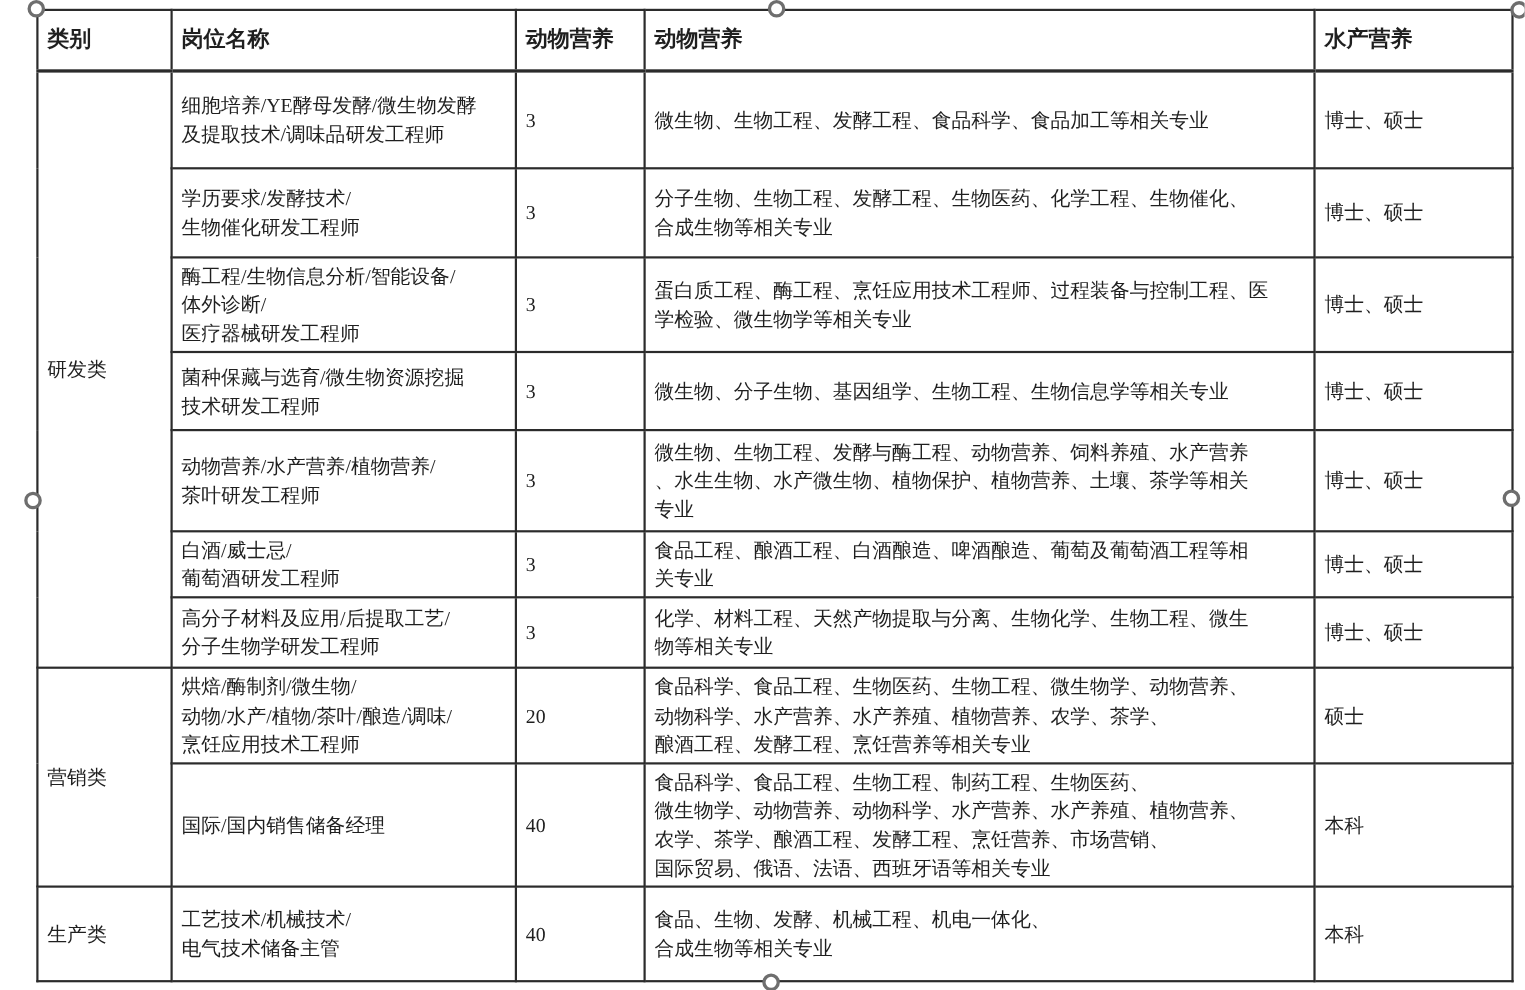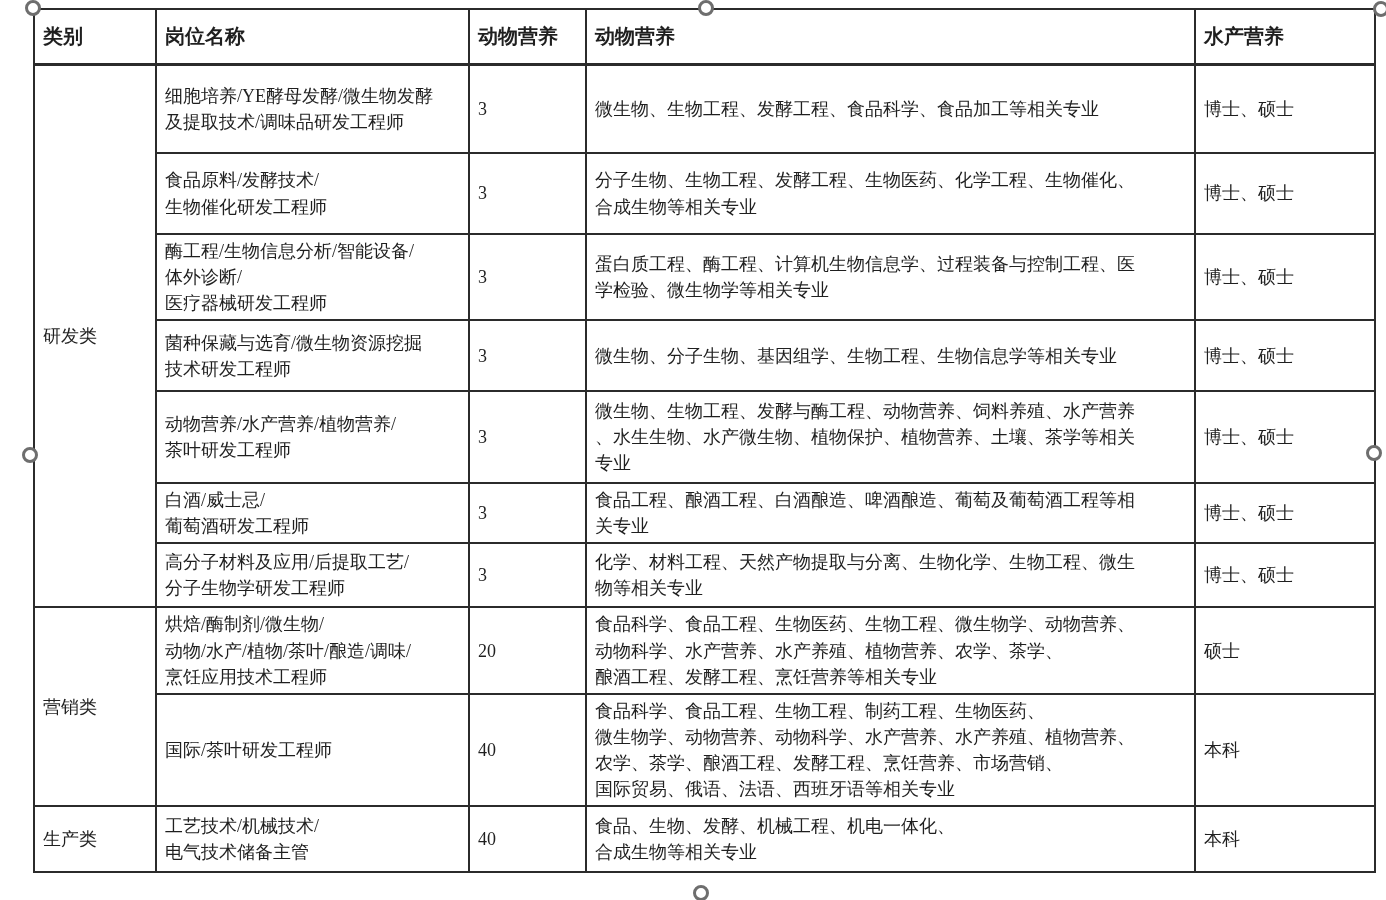--- a/index.html
+++ b/index.html
@@ -70,33 +70,33 @@
     <tbody>
       <tr style="height:89px">
         <td class="cat" rowspan="7">研发类</td>
         <td class="pos">细胞培养/YE酵母发酵/微生物发酵
 及提取技术/调味品研发工程师</td>
         <td class="num">3</td>
         <td class="maj">微生物、生物工程、发酵工程、食品科学、食品加工等相关专业</td>
         <td class="edu">博士、硕士</td>
       </tr>
       <tr style="height:81px">
-        <td class="pos">食品原料/发酵技术/
+        <td class="pos">学历要求/发酵技术/
 生物催化研发工程师</td>
         <td class="num">3</td>
         <td class="maj">分子生物、生物工程、发酵工程、生物医药、化学工程、生物催化、
 合成生物等相关专业</td>
         <td class="edu">博士、硕士</td>
       </tr>
       <tr style="height:82px">
         <td class="pos">酶工程/生物信息分析/智能设备/
 体外诊断/
 医疗器械研发工程师</td>
         <td class="num">3</td>
-        <td class="maj">蛋白质工程、酶工程、计算机生物信息学、过程装备与控制工程、医
+        <td class="maj">蛋白质工程、酶工程、烹饪应用技术工程师、过程装备与控制工程、医
 学检验、微生物学等相关专业</td>
         <td class="edu">博士、硕士</td>
       </tr>
       <tr style="height:71px">
         <td class="pos">菌种保藏与选育/微生物资源挖掘
 技术研发工程师</td>
         <td class="num">3</td>
         <td class="maj">微生物、分子生物、基因组学、生物工程、生物信息学等相关专业</td>
         <td class="edu">博士、硕士</td>
       </tr>
@@ -130,29 +130,29 @@
         <td class="pos">烘焙/酶制剂/微生物/
 动物/水产/植物/茶叶/酿造/调味/
 烹饪应用技术工程师</td>
         <td class="num">20</td>
         <td class="maj">食品科学、食品工程、生物医药、生物工程、微生物学、动物营养、
 动物科学、水产营养、水产养殖、植物营养、农学、茶学、
 酿酒工程、发酵工程、烹饪营养等相关专业</td>
         <td class="edu">硕士</td>
       </tr>
       <tr style="height:108px">
-        <td class="pos">国际/茶叶研发工程师</td>
+        <td class="pos">国际/国内销售储备经理</td>
         <td class="num">40</td>
         <td class="maj">食品科学、食品工程、生物工程、制药工程、生物医药、
 微生物学、动物营养、动物科学、水产营养、水产养殖、植物营养、
 农学、茶学、酿酒工程、发酵工程、烹饪营养、市场营销、
 国际贸易、俄语、法语、西班牙语等相关专业</td>
         <td class="edu">本科</td>
       </tr>
-      <tr style="height:66px">
+      <tr style="height:86px">
         <td class="cat">生产类</td>
         <td class="pos">工艺技术/机械技术/
 电气技术储备主管</td>
         <td class="num">40</td>
         <td class="maj">食品、生物、发酵、机械工程、机电一体化、
 合成生物等相关专业</td>
         <td class="edu">本科</td>
       </tr>
     </tbody>
   </table>

